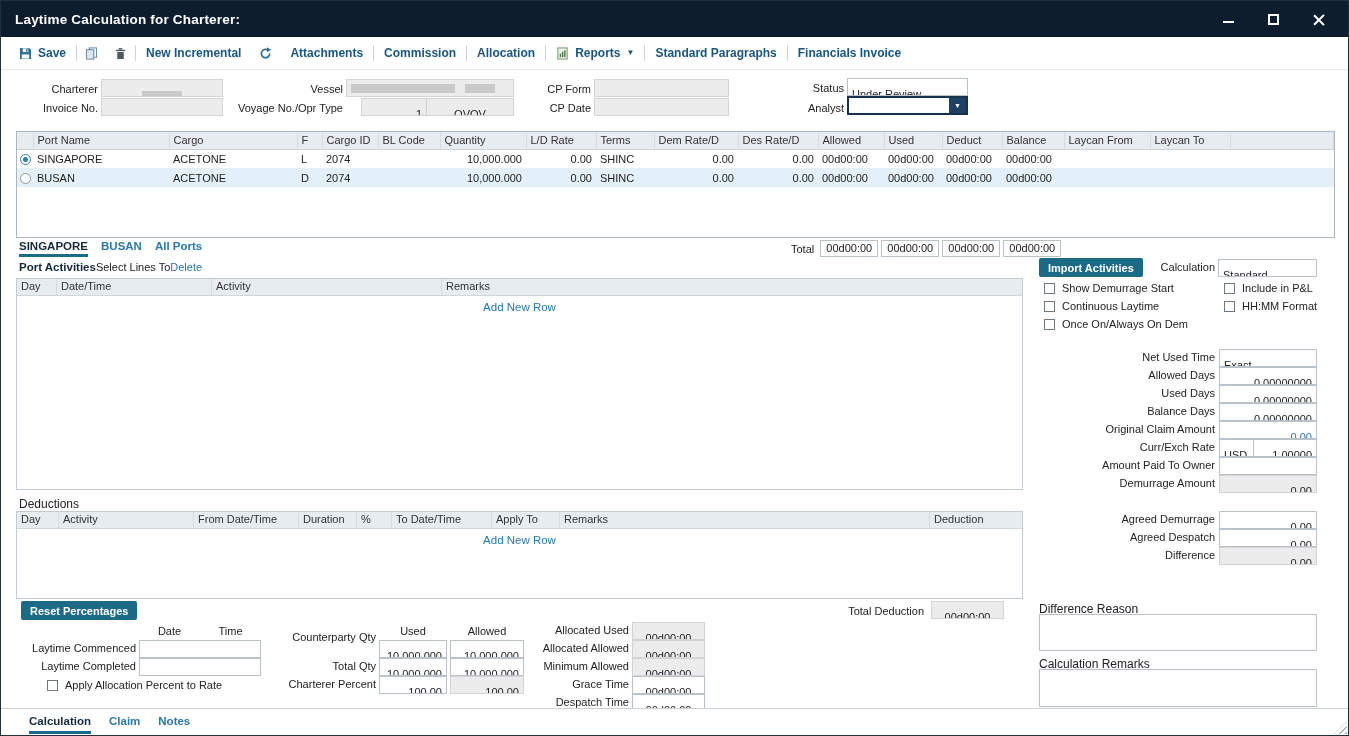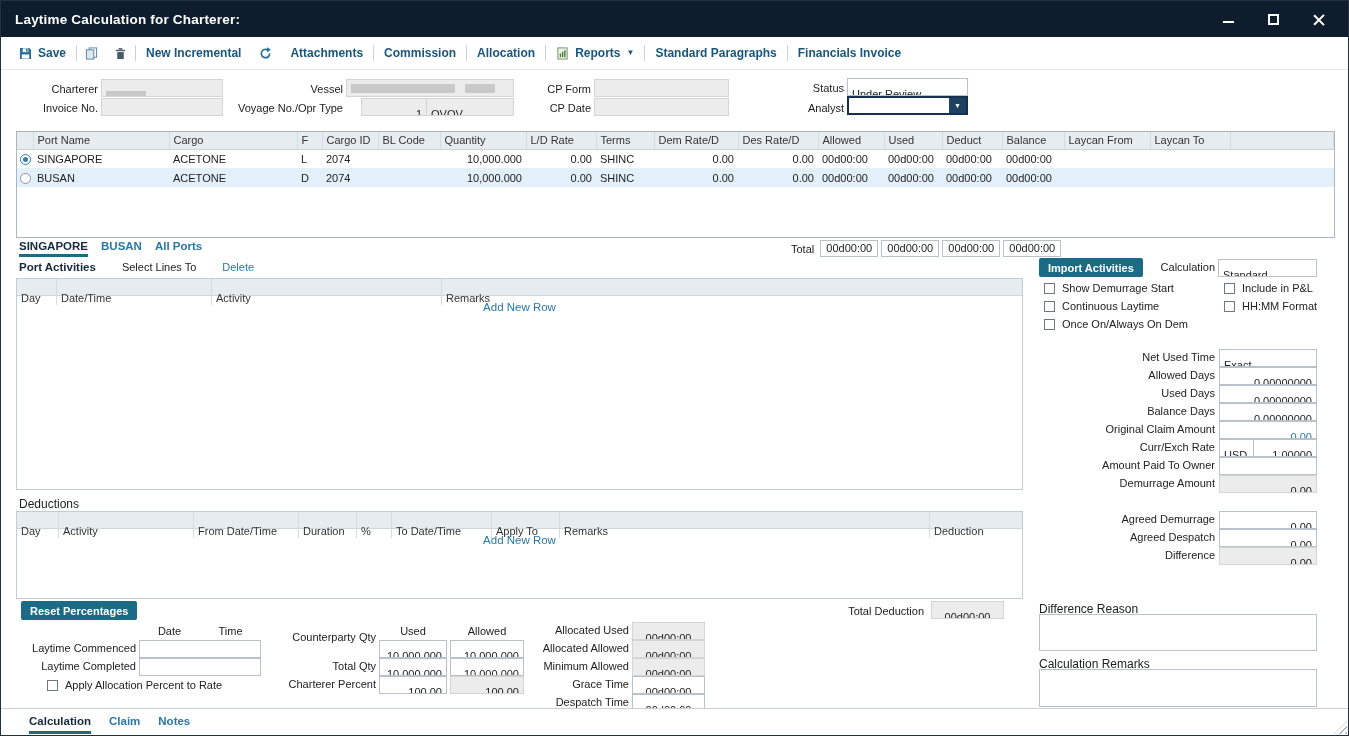--- a/index.html
+++ b/index.html
@@ -30,21 +30,21 @@
   .tb.icon-only { padding: 0 8px; }
   .tb-sep { width: 1px; height: 16px; background: #ccd4da; }
   .caret { font-size: 8px; line-height: 1; }
 
   
   .lbl { position: absolute; font-size: 11px; color: #222; text-align: right; line-height: 17px; white-space: nowrap; }
   .slabel { position: absolute; font-size: 12px; color: #222; white-space: nowrap; }
   .chdr { position: absolute; font-size: 11px; color: #222; text-align: center; }
   .ibox { position: absolute; height: 17px; border: 1px solid #b9c2ca; background: #fff;
     font-size: 11px; line-height: 15px; padding: 8px 4px; white-space: nowrap; overflow: hidden; }
-  .grey { background: #ececec; border-color: #d4d4d4; }
+  .grey { background: #ececec; border-color: #d4d4d4; text-align: center; }
   .ar { text-align: right; }
   .ctr { text-align: center; }
   .blue-val { color: #2878a8; }
   .redact { display: inline-block; height: 9px; background: #c9c9c9; }
   .rflex { display: flex; align-items: center; gap: 10px; }
   .spell { text-decoration: underline wavy #d6574a; text-decoration-thickness: 1px; text-underline-offset: 2px; }
 
   .combo { position: absolute; height: 19px; border: 2px solid #16314b; background: #fff; display: flex; }
   .combo-val { flex: 1; line-height: 15px; padding: 0 3px; }
   .combo-arrow { width: 17px; background: #1d4163; color: #fff; font-size: 7px;
@@ -71,27 +71,27 @@
   
   .port-tabs { position: absolute; left: 18px; top: 239px; display: flex; gap: 13px; }
   .ptab { font-weight: bold; font-size: 11.5px; color: #2878a8; cursor: pointer; padding-bottom: 2px; }
   .ptab.active { color: #14293c; border-bottom: 3px solid #1b6b87; }
   .totals { position: absolute; left: 790px; top: 239px; display: flex; align-items: center; gap: 3px; }
   .tot-lbl { margin-right: 3px; }
   .tot-box { width: 58px; height: 17px; border: 1px solid #b9c2ca; background: #fff;
     text-align: center; line-height: 15px; font-size: 11px; }
 
   
-  .act-bar { position: absolute; left: 18px; top: 260px; display: flex; gap: 26px; align-items: baseline; }
+  .act-bar { position: absolute; left: 18px; top: 260px; display: flex; align-items: baseline; }
   .act-tab { font-weight: bold; font-size: 11.5px; color: #14293c; cursor: pointer; }
   .plain-txt { color: #222; }
   .link { color: #2878a8; cursor: pointer; }
   .flat-box { position: absolute; border: 1px solid #c3ccd4; background: #fff; }
   .thead-flex { display: flex; height: 17px; background: #e7ecf1; border-bottom: 1px solid #cfd7de; }
-  .hc { padding: 13px 4px; border-right: 1px solid #d4dbe1; font-size: 11px; color: #333;
+  .hc { padding: 1px 4px; border-right: 1px solid #d4dbe1; font-size: 11px; color: #333;
     overflow: hidden; white-space: nowrap; flex: 0 0 auto; }
   .hc.fill { flex: 1 1 auto; border-right: none; }
   .add-link { margin-top: 5px; text-align: center; color: #2878a8; font-size: 11.5px; cursor: pointer; }
 
   
   .cb { position: absolute; display: flex; align-items: center; gap: 7px; font-size: 11px; color: #222; cursor: pointer; }
   .cb .box { width: 11px; height: 11px; border: 1px solid #6f7880; background: #fff; flex: 0 0 auto; }
 
   .ta { position: absolute; border: 1px solid #b9c2ca; background: #fff; resize: none;
     font-family: "Liberation Sans", sans-serif; font-size: 11px; padding: 2px 4px; }

